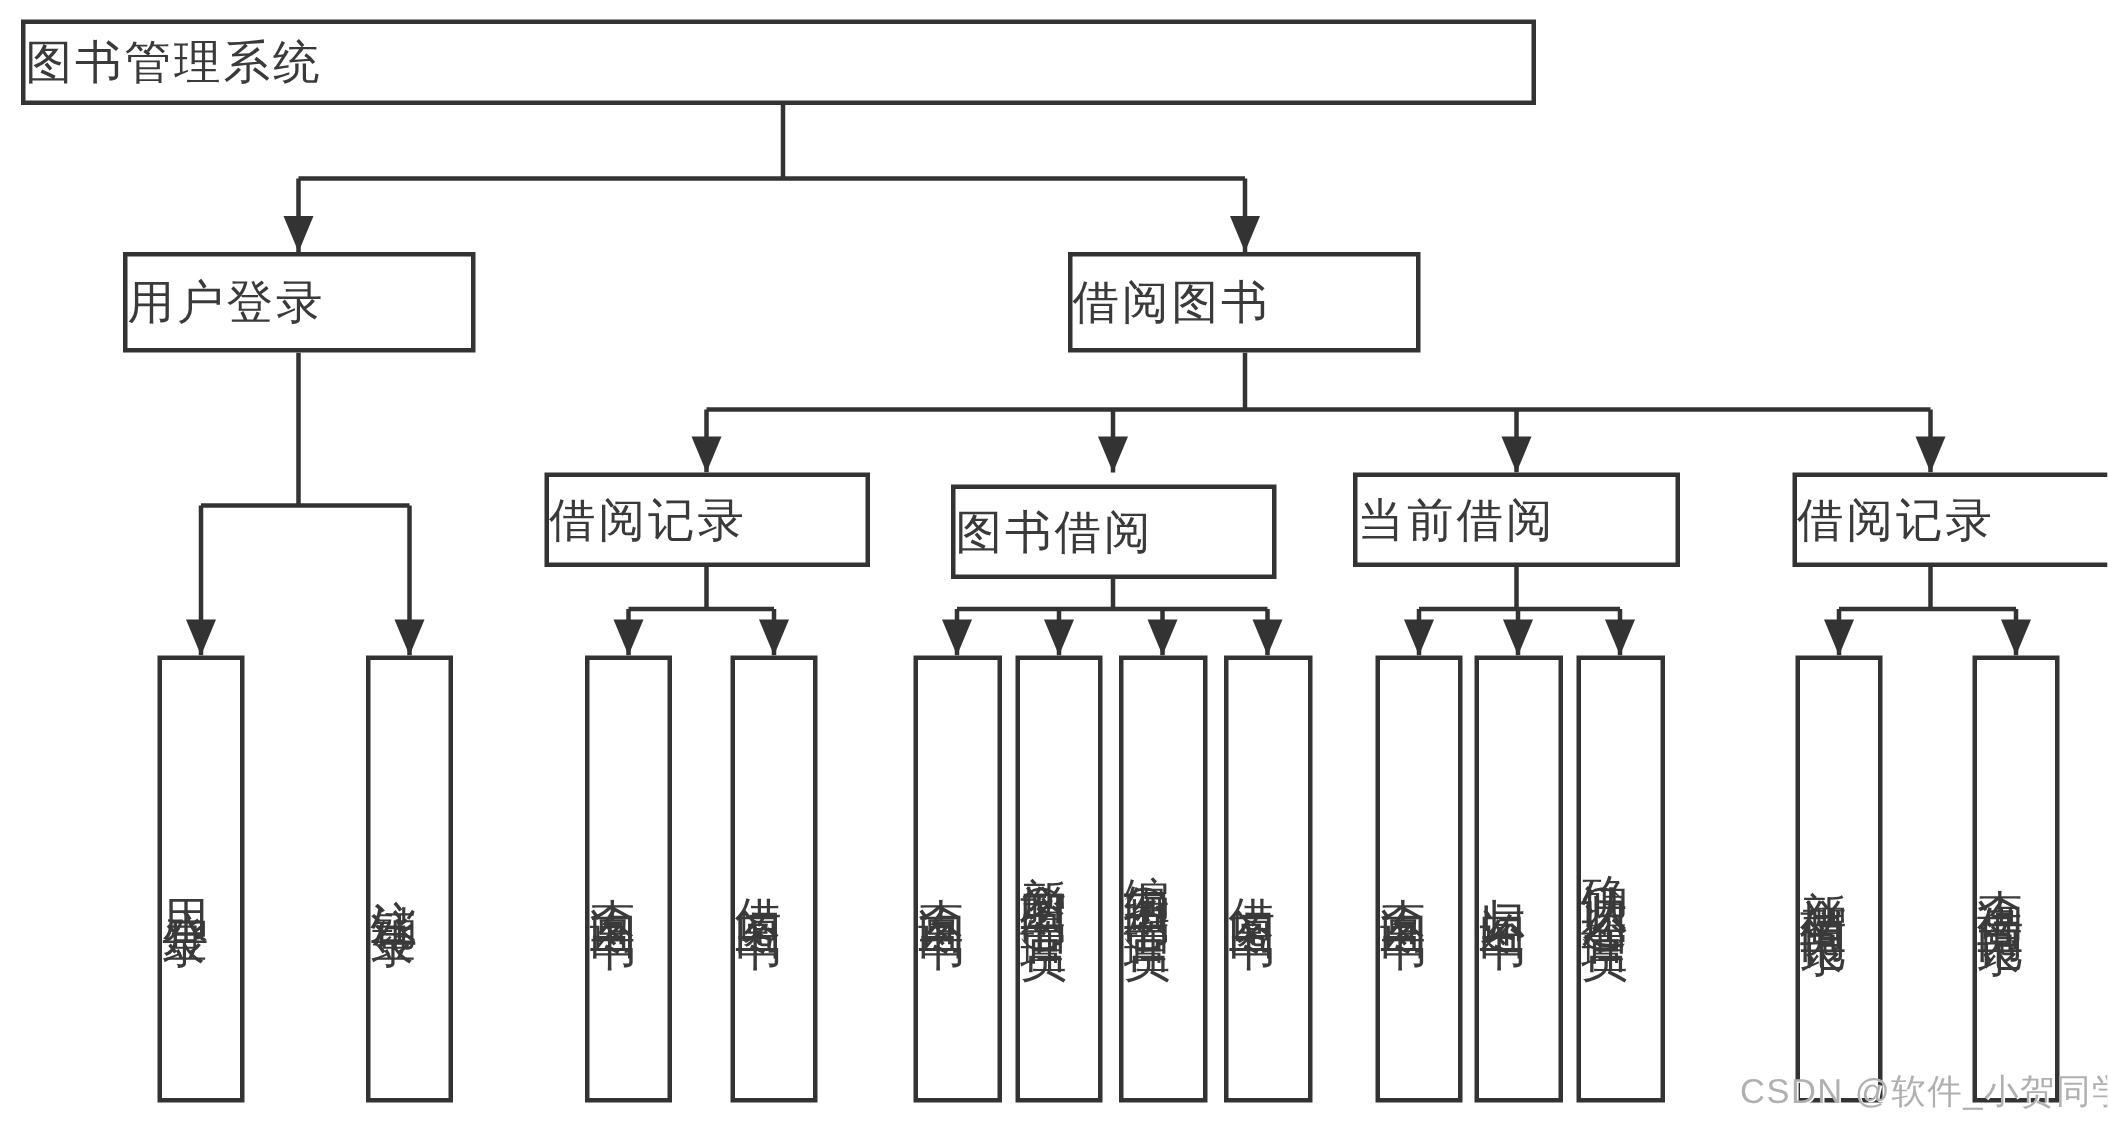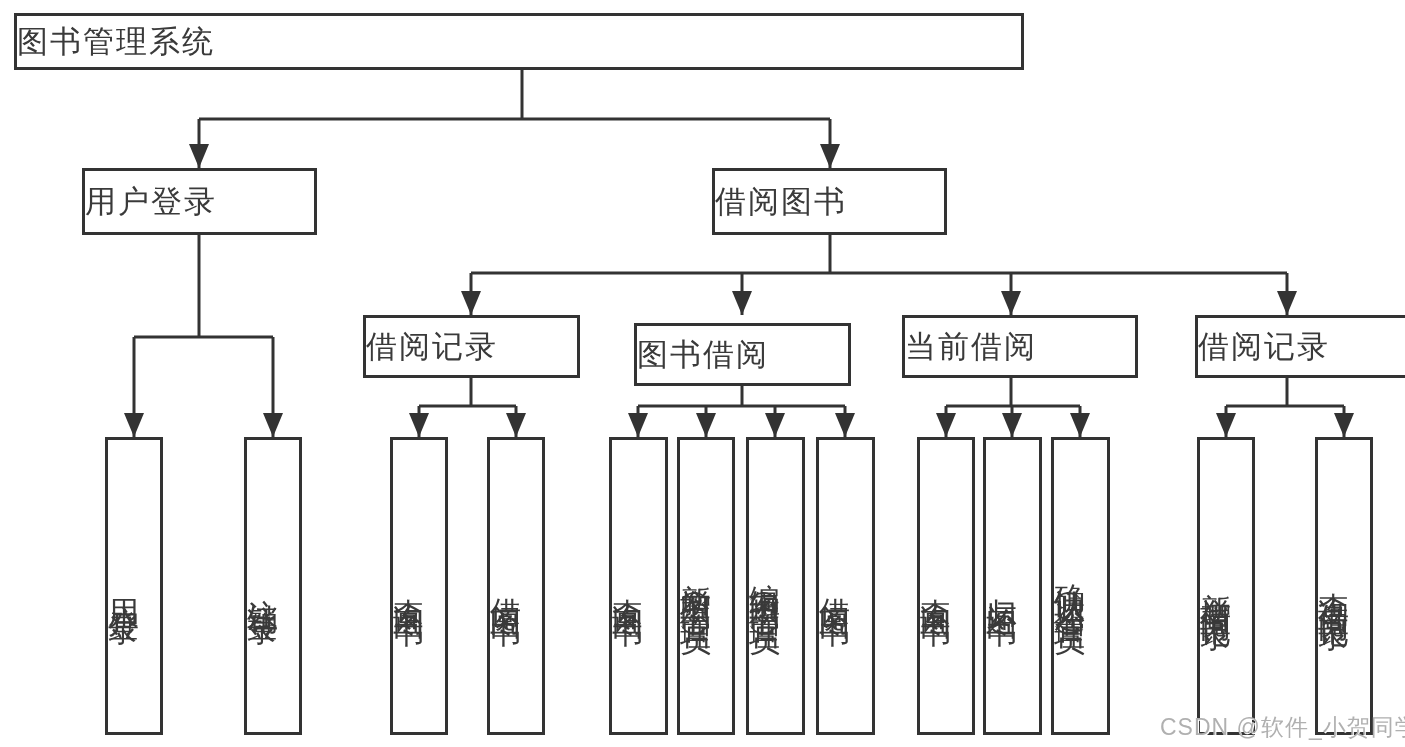--- a/index.html
+++ b/index.html
@@ -112,21 +112,21 @@
       </div>
       <div class="node" style="left: 712px; top: 168px; width: 235px; height: 67px;">
         <span class="lbl">借阅图书</span>
       </div>
       <div class="node" style="left: 363px; top: 315px; width: 217px; height: 63px;">
         <span class="lbl">借阅记录</span>
       </div>
       <div class="node" style="left: 634px; top: 323px; width: 217px; height: 63px;">
         <span class="lbl">图书借阅</span>
       </div>
-      <div class="node" style="left: 902px; top: 315px; width: 236px; height: 63px;">
+      <div class="node" style="left: 902px; top: 315px; width: 218px; height: 63px;">
         <span class="lbl">当前借阅</span>
       </div>
       <div class="node" style="left: 1195px; top: 315px; width: 216px; height: 63px;">
         <span class="lbl">借阅记录</span>
       </div>
       <div class="node vertical" style="left: 105px; top: 437px; width: 58px; height: 298px;">
         <span class="lbl">用户登录</span>
       </div>
       <div class="node vertical" style="left: 244px; top: 437px; width: 58px; height: 298px;">
         <span class="lbl">注销登录</span>

